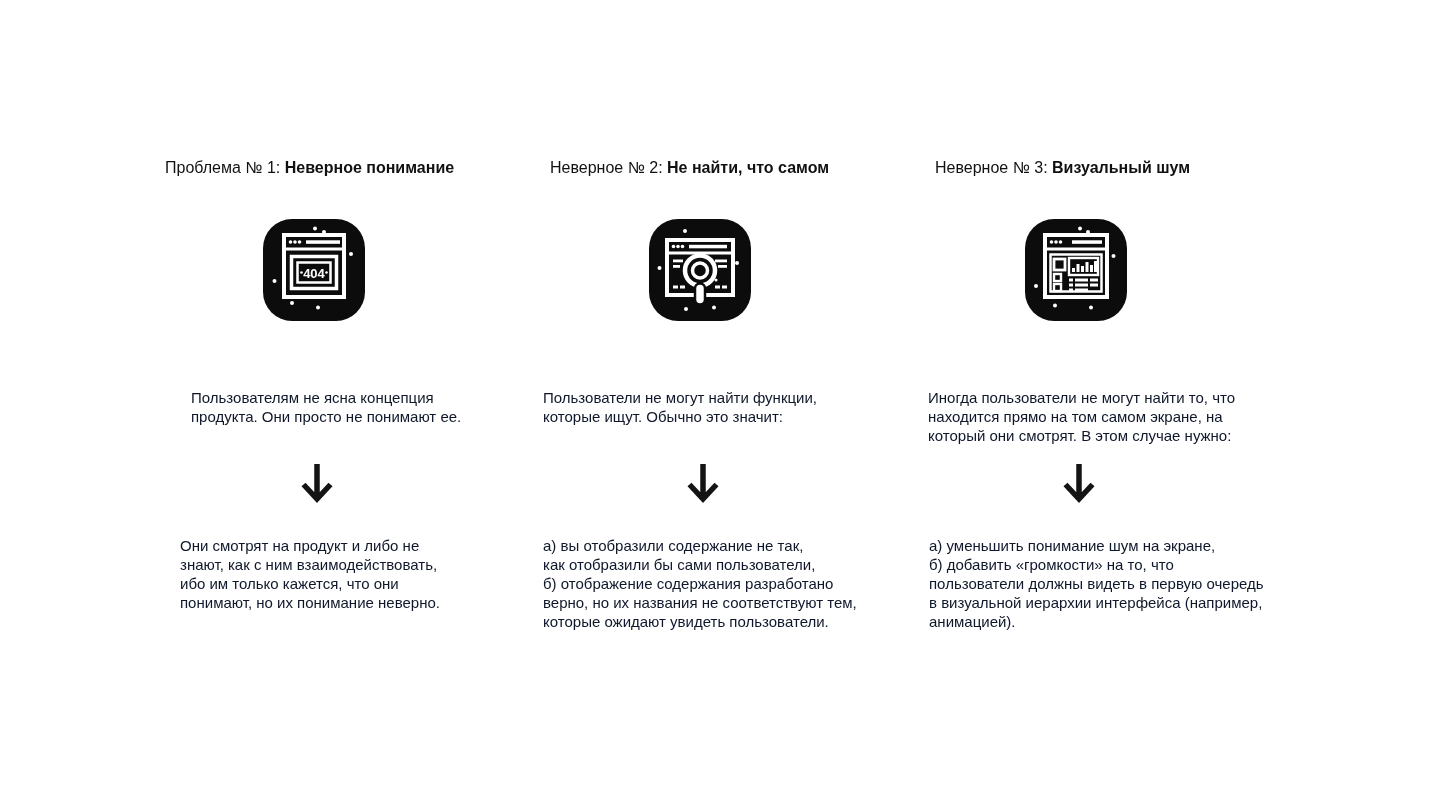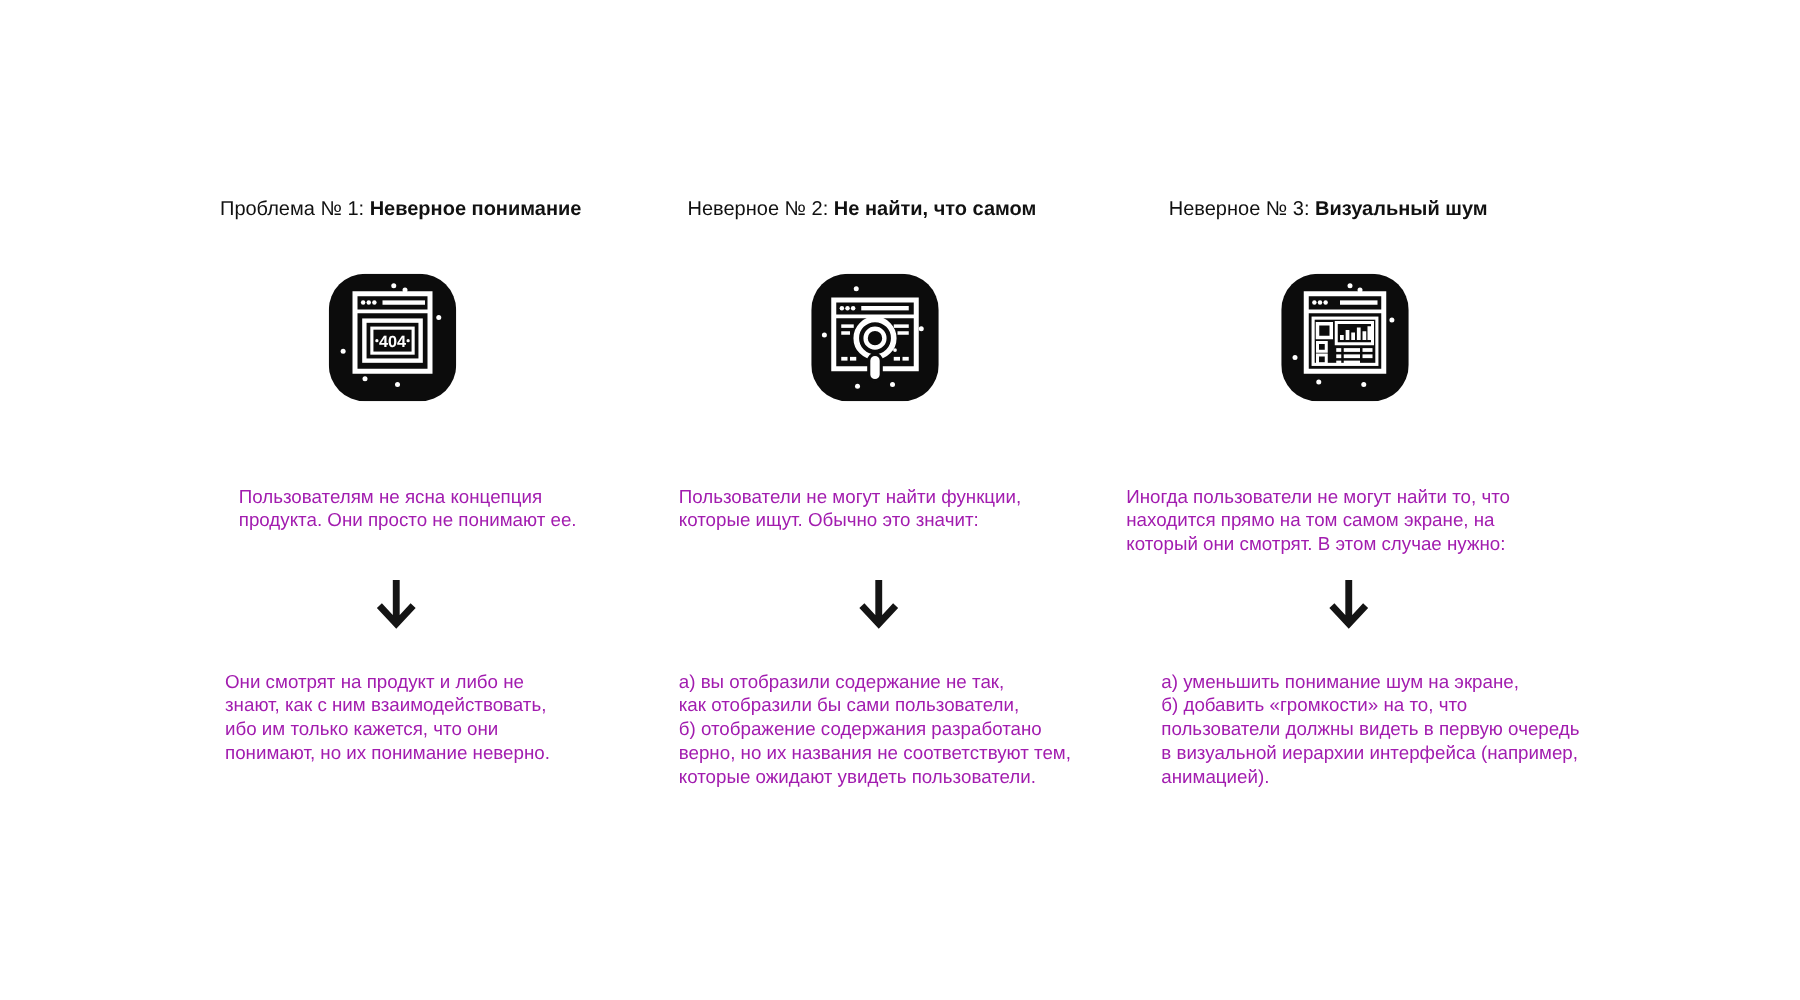--- a/index.html
+++ b/index.html
@@ -23,34 +23,34 @@
     margin: 0;
   }
   .col-title strong { font-weight: 700; }
   .icon-badge { top: 219px; width: 102px; height: 126px; }
   .icon-badge svg { display: block; }
   .para {
     font-size: 15px;
     line-height: 19px;
     margin: 0;
     white-space: pre-line;
-    color: #a21caf;
+    color: #0f172a;
     width: 420px;
   }
   .para.p1 { top: 388px; }
   .para.p2 { top: 536px; }
   .arrow { top: 462px; width: 40px; height: 42px; }
 </style>
 </head>
 <body>
 
 <div class="canvas">
 
   <section>
-    <h2 class="abs col-title" style="left:176px"><span>Проблема № 1: </span><strong>Неверное понимание</strong></h2>
+    <h2 class="abs col-title" style="left:165px"><span>Проблема № 1: </span><strong>Неверное понимание</strong></h2>
 
     <div class="abs icon-badge" style="left:263px">
       <svg width="102" height="102" viewBox="0 0 102 102">
         <rect width="102" height="102" rx="29" fill="#0c0c0c"></rect>
         <rect x="21" y="16" width="60" height="62" fill="none" stroke="#fff" stroke-width="4"></rect>
         <line x1="21" y1="30" x2="81" y2="30" stroke="#fff" stroke-width="3"></line>
         <circle cx="27.5" cy="23" r="1.8" fill="#fff"></circle>
           <circle cx="32" cy="23" r="1.8" fill="#fff"></circle>
           <circle cx="36.5" cy="23" r="1.8" fill="#fff"></circle>
         <rect x="43" y="21.3" width="34" height="3.5" fill="#fff"></rect>
@@ -164,21 +164,21 @@
           <rect x="50" y="69.5" width="13" height="3" fill="#fff"></rect>
         <circle cx="55" cy="9.5" r="2" fill="#fff"></circle>
           <circle cx="63" cy="13" r="2" fill="#fff"></circle>
         <circle cx="88.5" cy="37" r="2" fill="#fff"></circle>
           <circle cx="11" cy="67" r="2" fill="#fff"></circle>
         <circle cx="30" cy="86.5" r="2" fill="#fff"></circle>
           <circle cx="66" cy="88.5" r="2" fill="#fff"></circle>
       </svg>
     </div>
 
-    <p class="abs para p1" style="left:901px">Иногда пользователи не могут найти то, что
+    <p class="abs para p1" style="left:928px">Иногда пользователи не могут найти то, что
 находится прямо на том самом экране, на
 который они смотрят. В этом случае нужно:</p>
 
     <div class="abs arrow" style="left:1059px">
       <svg width="40" height="42" viewBox="0 0 40 42">
         <path d="M20 2 L20 36 M6.5 22.5 L20 37 L33.5 22.5" fill="none" stroke="#141414" stroke-width="5.5" stroke-linecap="butt" stroke-linejoin="miter"></path>
       </svg>
     </div>
 
     <p class="abs para p2" style="left:929px">а) уменьшить понимание шум на экране,

